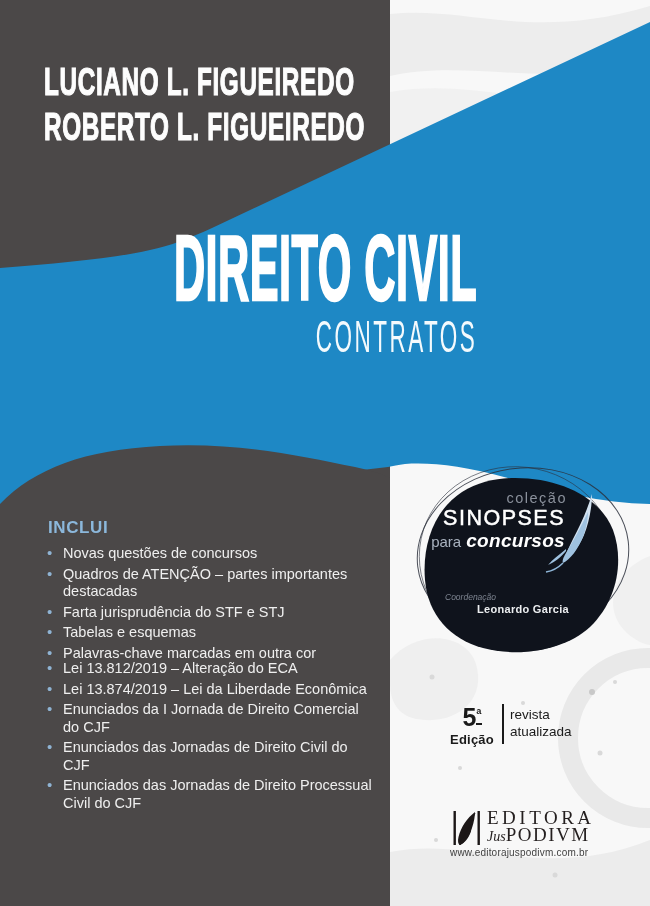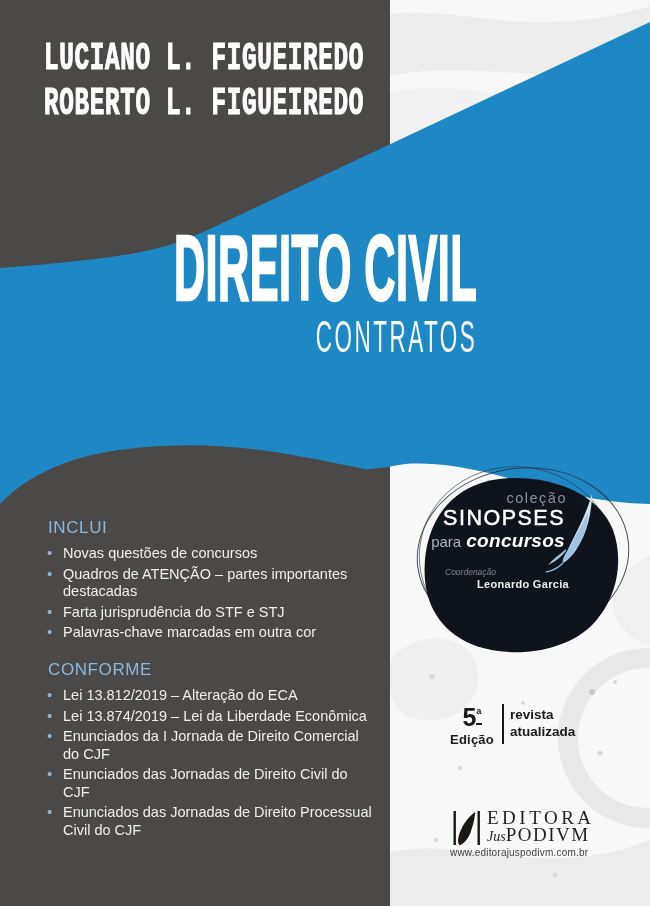--- a/index.html
+++ b/index.html
@@ -4,21 +4,21 @@
 <style>
   html,body{margin:0;padding:0;background:#ffffff;}
   .cover{
     position:relative;width:650px;height:906px;overflow:hidden;
     background:#f8f8f8;
     font-family:"Liberation Sans","DejaVu Sans",sans-serif;
   }
   .cover svg{position:absolute;left:0;top:0;pointer-events:none;}
 
   
-  .authors{position:absolute;left:44px;top:36px;z-index:5;font-family:Liberation Mono, monospace;}
+  .authors{position:absolute;left:44px;top:60px;z-index:5;}
   .author-line{
     display:block;white-space:nowrap;
     font-size:38px;font-weight:bold;color:#fdfdfd;
     line-height:45px;letter-spacing:1px;
     -webkit-text-stroke:1.2px #fdfdfd;
     transform:scaleX(0.64);transform-origin:0 50%;
   }
 
   
   .title{
@@ -33,53 +33,53 @@
     font-size:45px;line-height:42px;font-weight:normal;color:#f4fafd;
     white-space:nowrap;letter-spacing:5px;
     transform:scaleX(0.5);transform-origin:100% 50%;
   }
 
   
   .list-section{position:absolute;left:46px;width:330px;z-index:5;}
   .sec-inclui{top:518px;}
   .sec-conforme{top:660px;}
   .list-heading{
-    font-size:17px;font-weight:normal;color:#8cb8dc;
+    font-size:17px;font-weight:bold;color:#8cb8dc;
     letter-spacing:0.6px;margin:0 0 7px 2px;
   }
   .blist{list-style:none;margin:0;padding:0;}
   .blist li{
     position:relative;padding-left:17px;margin:0 0 3px 0;
     font-size:14.5px;line-height:17.5px;color:#efefef;
   }
   .blist li::before{
     content:"•";position:absolute;left:1px;top:-1px;
     color:#8fb3d3;font-size:15px;
   }
 
   
   .badge-text{position:absolute;z-index:7;}
   .badge-colecao{right:83px;top:490px;font-size:14.5px;color:#8b919c;letter-spacing:1.5px;}
   .badge-sinopses{right:85px;top:506px;font-size:21.5px;color:#ffffff;letter-spacing:1.5px;font-weight:normal;-webkit-text-stroke:0.5px #fff;}
   .badge-pararow{right:85px;top:530px;display:flex;align-items:baseline;gap:5px;}
   .badge-para{font-size:15px;color:#a9b2bf;}
   .badge-concursos{font-size:19px;color:#ffffff;font-weight:bold;font-style:italic;letter-spacing:0.3px;}
-  .badge-coord{left:445px;top:567px;}
+  .badge-coord{left:445px;top:592px;}
   .badge-coord-label{display:block;font-size:8.5px;font-style:italic;color:#7e8591;}
   .badge-coord-name{display:block;font-size:11px;font-weight:bold;color:#eceef0;letter-spacing:0.3px;margin-top:1px;padding-left:32px;}
   .badge-number{left:453px;top:582px;width:120px;text-align:center;font-size:35px;font-weight:bold;color:#ffffff;}
 
   
   .edition{position:absolute;z-index:6;color:#1a1a1a;}
   .ed-left{left:450px;top:702px;width:44px;text-align:center;}
   .ed-num{font-size:25px;font-weight:bold;line-height:24px;}
   .ord{font-size:14px;vertical-align:7px;border-bottom:2.5px solid #1a1a1a;padding-bottom:1px;}
   .ed-label{font-size:13px;font-weight:bold;margin-top:3px;letter-spacing:0.2px;}
   .ed-divider{position:absolute;left:502px;top:704px;width:1.5px;height:40px;background:#1a1a1a;z-index:6;}
-  .ed-right{left:510px;top:706px;font-size:13.5px;font-weight:bold;line-height:17px;}
+  .ed-right{left:510px;top:706px;font-size:13.5px;font-weight:normal;line-height:17px;}
 
   
   .pub-text{position:absolute;left:487px;top:809px;z-index:6;color:#241f1f;font-family:"Liberation Serif","DejaVu Serif",serif;}
   .pub-line1{font-size:19px;letter-spacing:3.5px;line-height:17px;}
   .pub-line2{font-size:19px;letter-spacing:1.5px;line-height:16px;margin-top:1px;}
   .pub-jus{font-style:italic;font-size:14px;letter-spacing:0;}
   .pub-url{position:absolute;left:450px;top:847px;z-index:6;font-size:10px;color:#414141;letter-spacing:0.2px;}
 </style>
 </head>
 <body>
@@ -151,26 +151,26 @@
 
   <div class="title">DIREITO CIVIL</div>
   <div class="subtitle">CONTRATOS</div>
 
   <section class="list-section sec-inclui">
     <h3 class="list-heading">INCLUI</h3>
     <ul class="blist">
       <li>Novas questões de concursos</li>
       <li>Quadros de ATENÇÃO – partes importantes destacadas</li>
       <li>Farta jurisprudência do STF e STJ</li>
+      <li>Tabelas e esquemas</li>
       <li>Palavras-chave marcadas em outra cor</li>
     </ul>
   </section>
 
   <section class="list-section sec-conforme">
-    <h3 class="list-heading">CONFORME</h3>
     <ul class="blist">
       <li>Lei 13.812/2019 – Alteração do ECA</li>
       <li>Lei 13.874/2019 – Lei da Liberdade Econômica</li>
       <li>Enunciados da I Jornada de Direito Comercial do CJF</li>
       <li>Enunciados das Jornadas de Direito Civil do CJF</li>
       <li>Enunciados das Jornadas de Direito Processual Civil do CJF</li>
     </ul>
   </section>
 
   <div class="badge-text badge-colecao">coleção</div>

